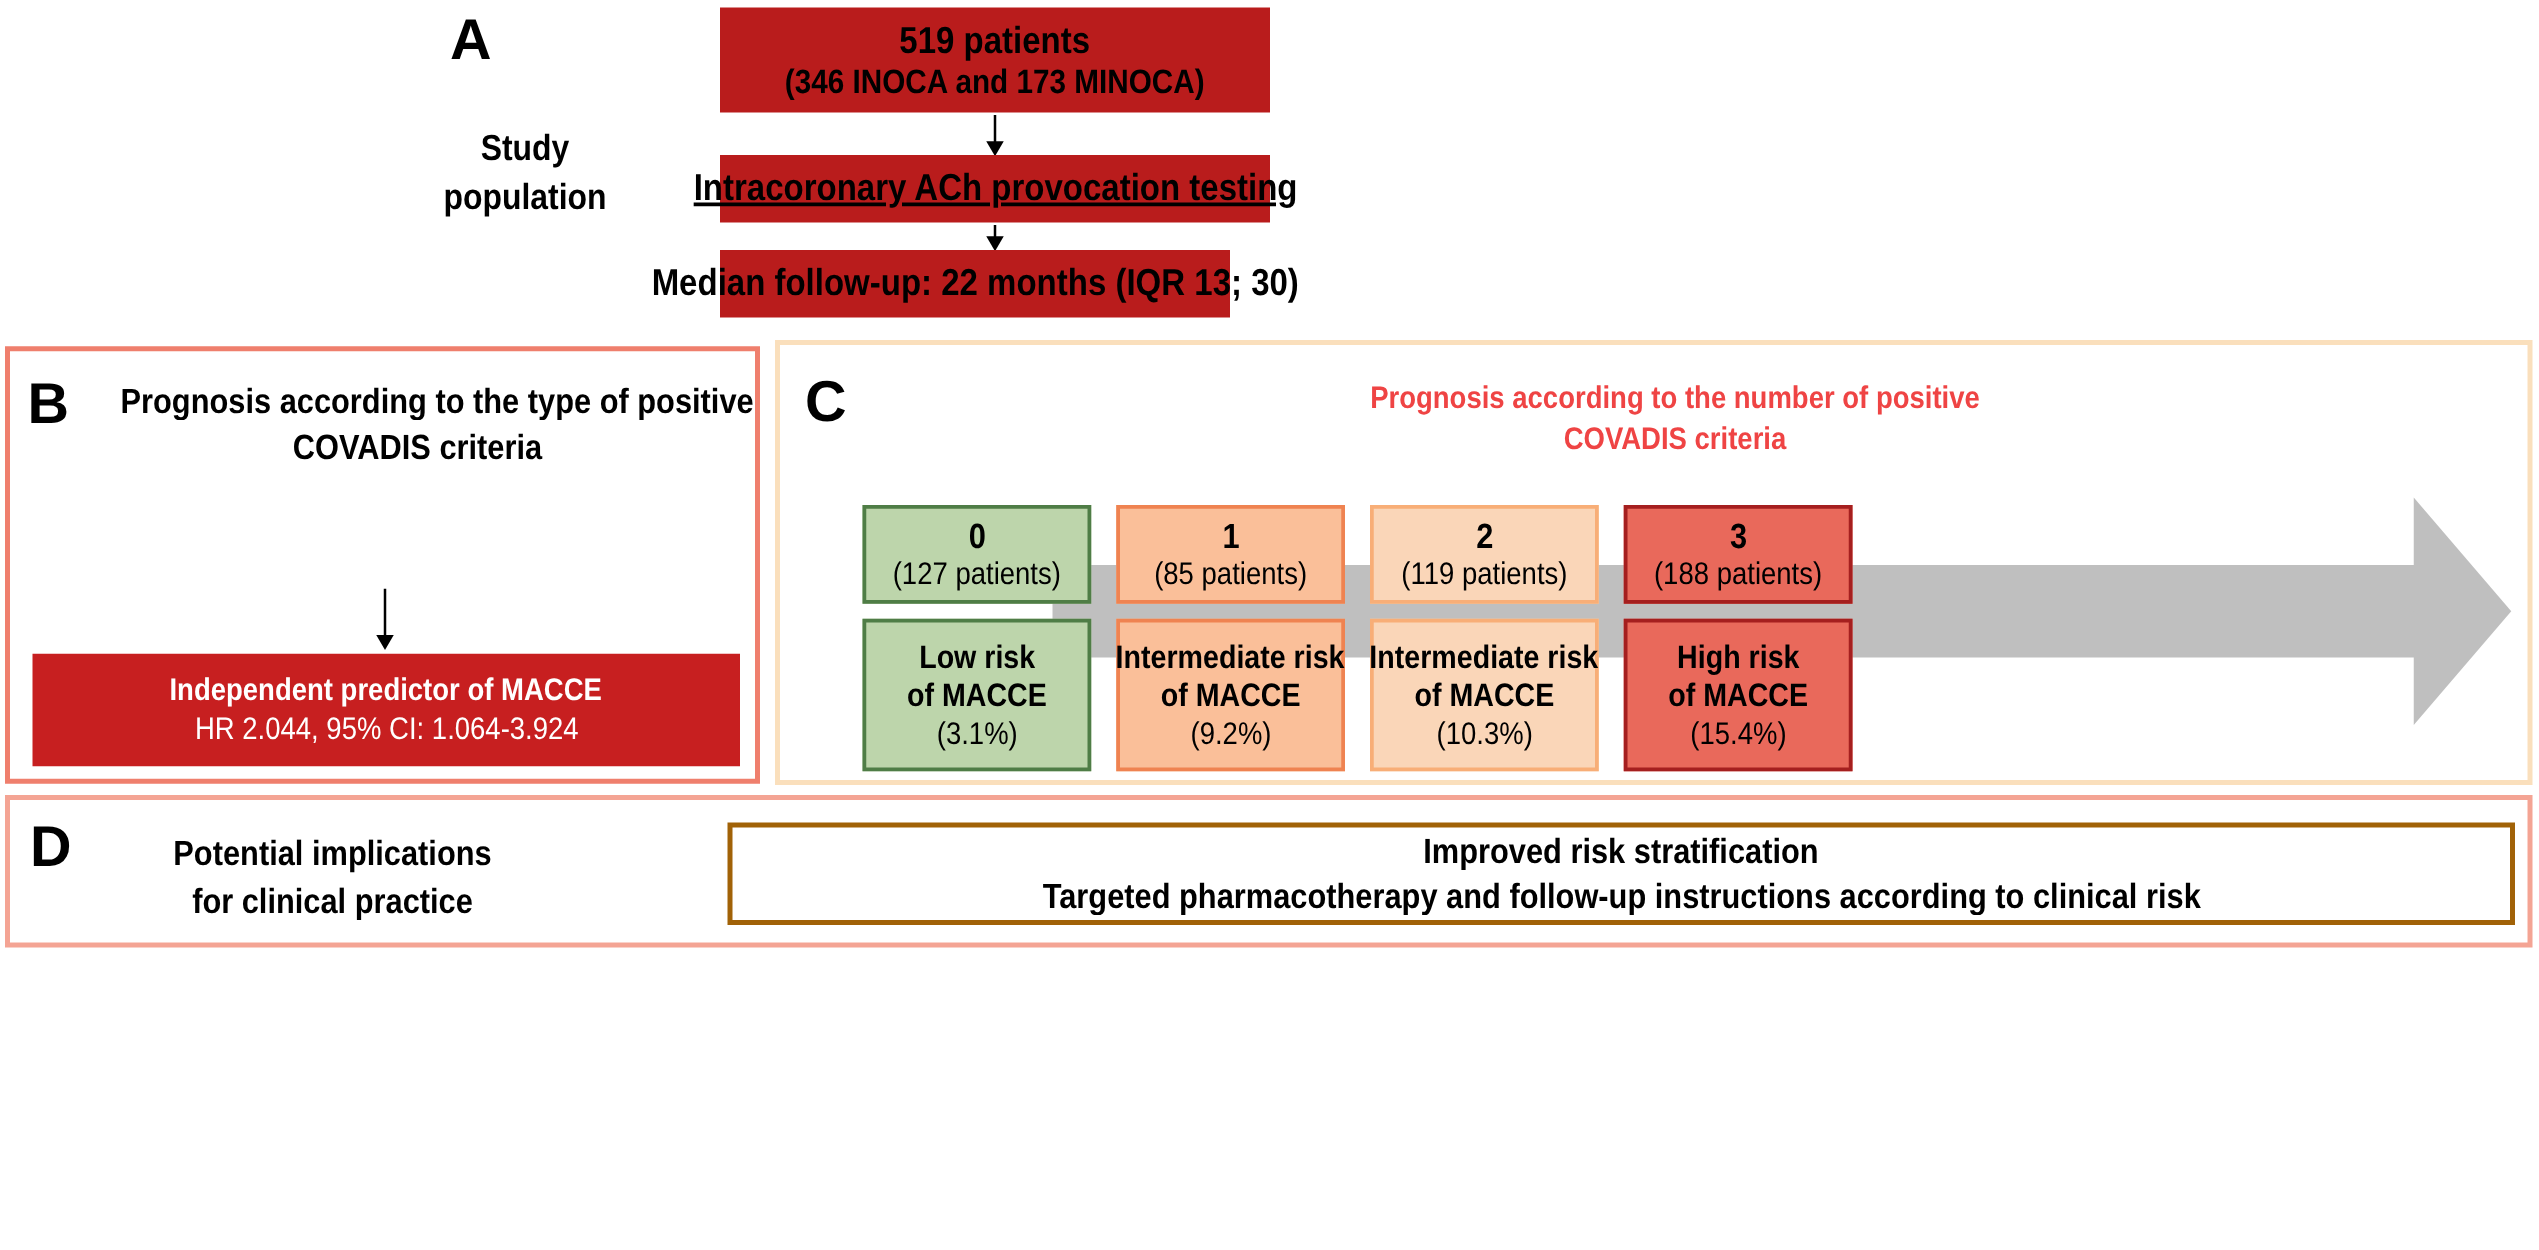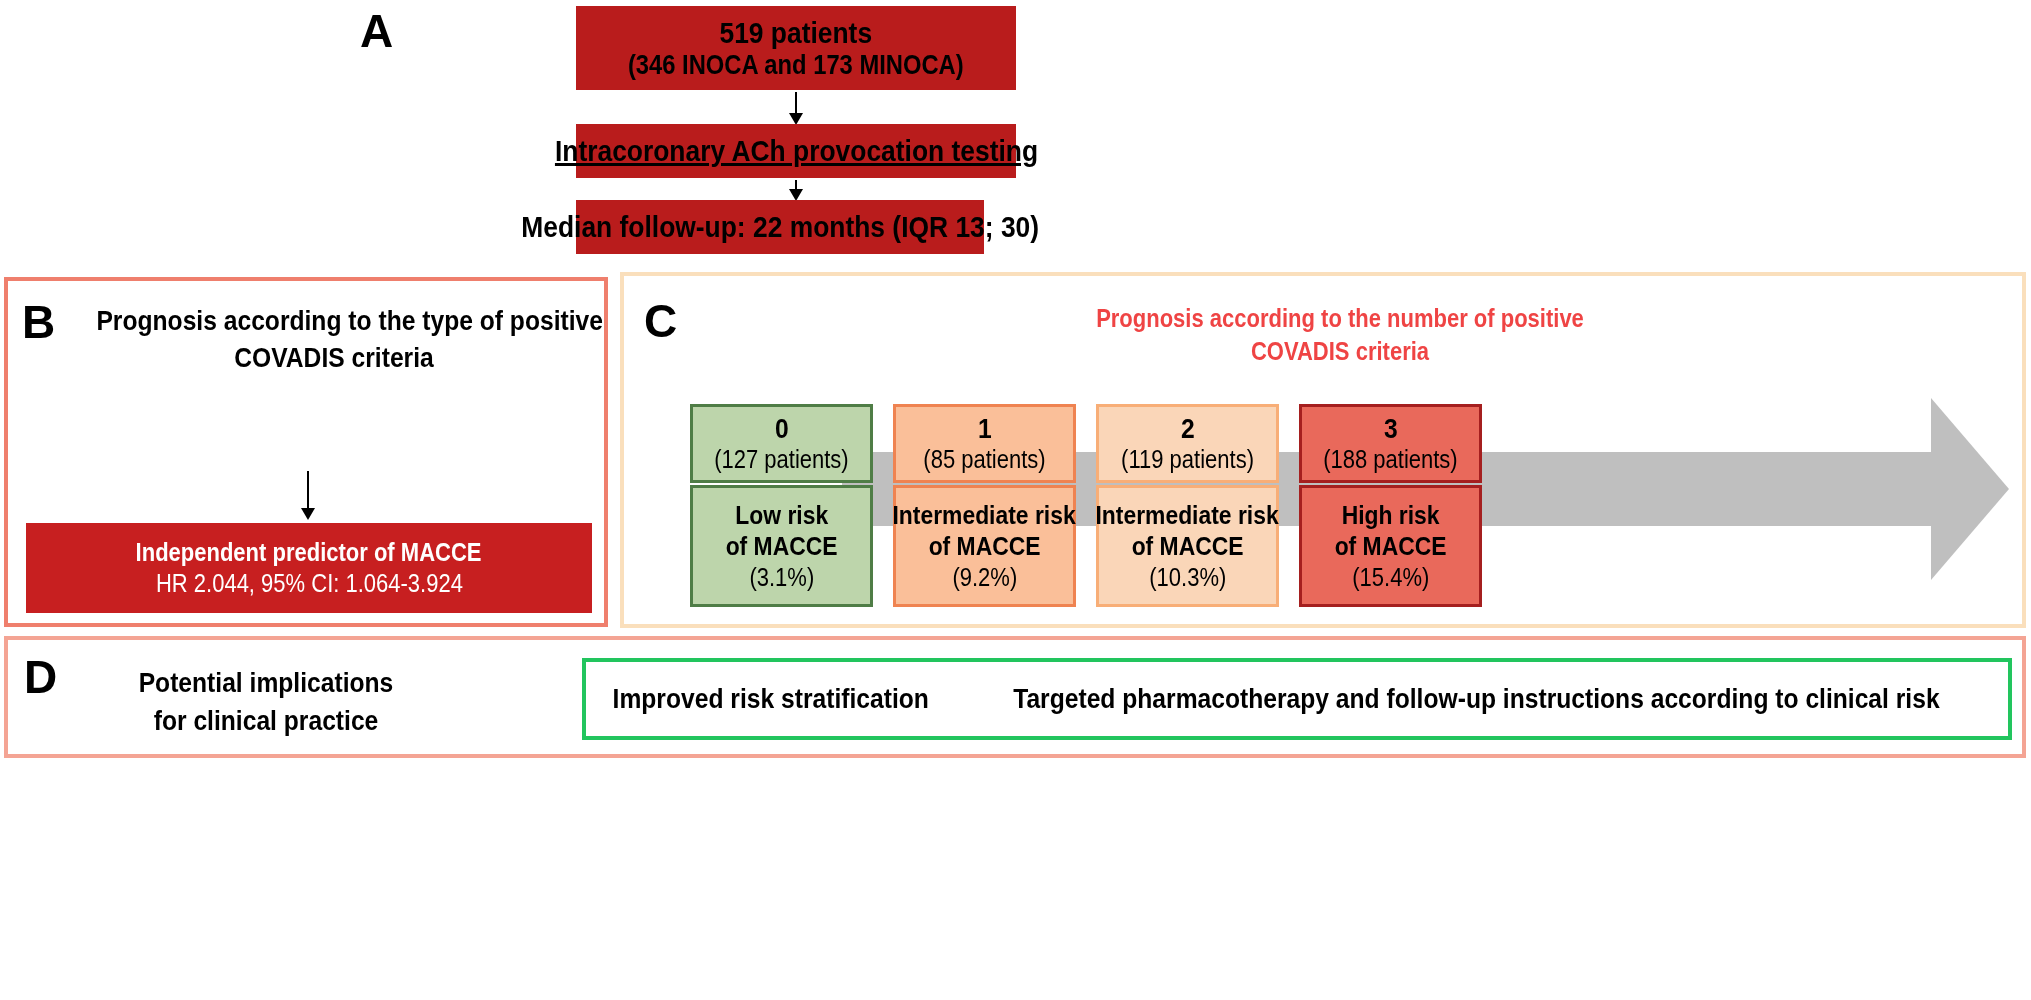--- a/index.html
+++ b/index.html
@@ -158,21 +158,21 @@
     top: 128px;
     width: 183px;
   }
   .risk-top {
     height: 79px;
     display: flex; flex-direction: column;
     align-items: center; justify-content: center;
     text-align: center;
   }
   .risk-bottom {
-    margin-top: 2px;
+    margin-top: 12px;
     height: 122px;
     display: flex; flex-direction: column;
     align-items: center; justify-content: center;
     text-align: center;
   }
   .risk-num   { font-size: 28px; font-weight: bold; }
   .risk-count { font-size: 25px; font-weight: normal; }
   .risk-label { font-size: 26px; font-weight: bold; line-height: 1.18; }
   .risk-pct   { font-size: 25px; font-weight: normal; margin-top: 2px; }
 
@@ -202,37 +202,41 @@
     width: 360px;
     text-align: center;
     font-size: 28px;
     line-height: 1.34;
     color: #000000;
   }
   #box-implications {
     position: absolute;
     left: 574px; top: 18px;
     width: 1430px; height: 82px;
-    border: 4px solid #22c55e;
+    border: 4px solid #a16207;
     background: #fff;
-    display: flex; 
+    display: flex; flex-direction: column;
     align-items: center; justify-content: center;
     text-align: center;
   }
   #box-implications .imp-line { font-size: 28px; line-height: 1.3; color:#000; }
 </style>
 </head>
 <body>
 
 <div id="figure">
 
   <div id="panel-a">
 
     <div class="panel-letter" id="panel-a-letter">A</div>
 
+    <div id="study-population-label">
+      <div class="cond">Study</div>
+      <div class="cond">population</div>
+    </div>
 
     <div class="gray-box ctr" id="box-cohort">
       <div>
         <div class="cond line1">519 patients</div>
         <div class="cond line2">(346 INOCA and 173 MINOCA)</div>
       </div>
     </div>
 
     <div class="arrow-v" id="arrow-a1"></div>
 

